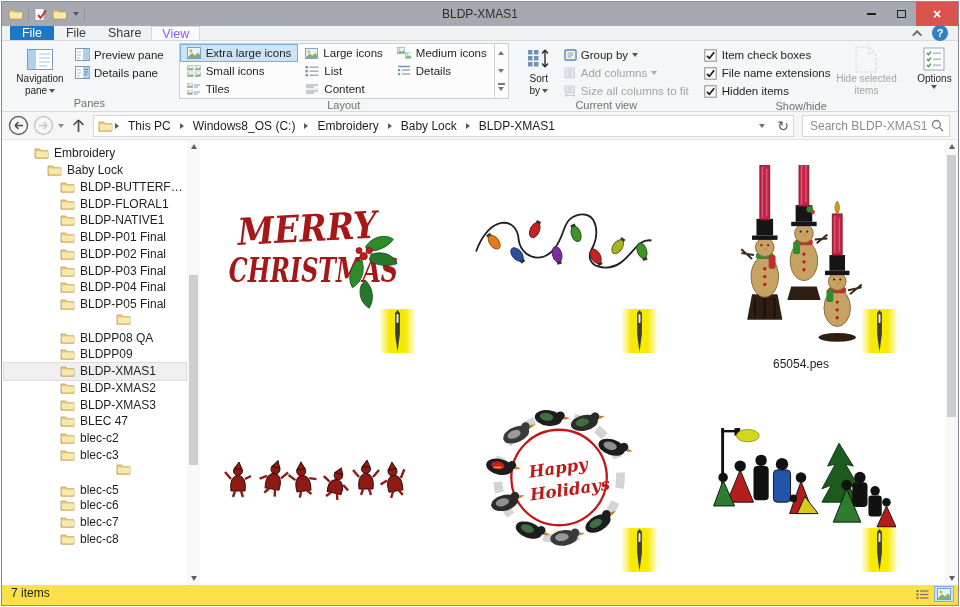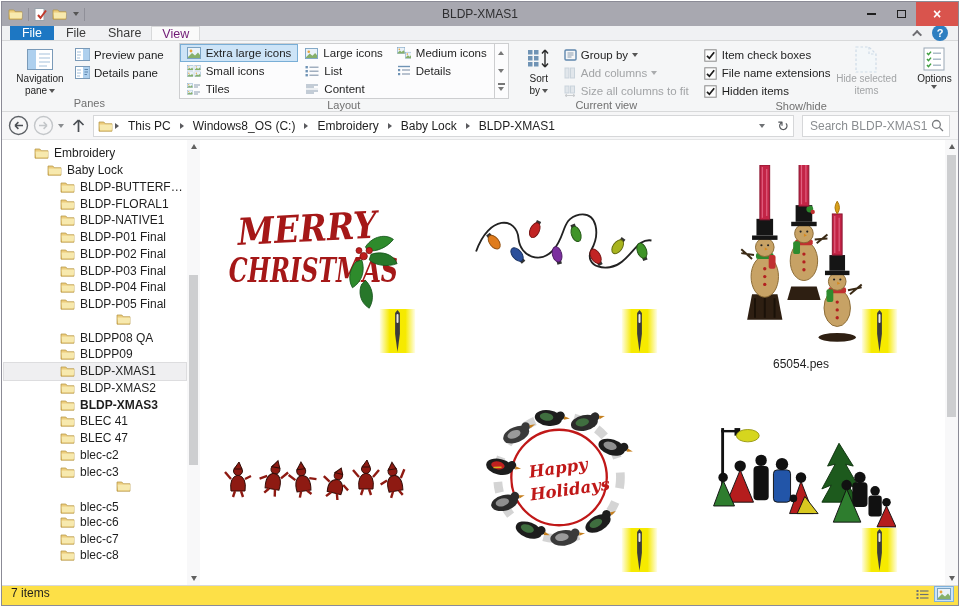--- a/index.html
+++ b/index.html
@@ -15,21 +15,21 @@
   .win-controls { margin-left:auto; display:flex; align-items:stretch; height:100%; z-index:2; }
   .win-btn { width:30px; display:flex; align-items:center; justify-content:center; color:#1e1e1e; font-size:13px; }
   .win-btn.close { width:42px; background:#d9544d; color:#fff; font-size:14px; font-weight:bold; }
   .max-box { width:9px; height:8px; border:1.5px solid #1e1e1e; }
   .min-bar { width:9px; height:2px; background:#1e1e1e; }
 
   
   .tabrow { height:15px; background:#f0f1f3; display:flex; align-items:stretch; border-bottom:1px solid #d8d9da; flex:0 0 auto; }
   .tab { min-width:44px; padding:0 10px; display:flex; align-items:center; justify-content:center; font-size:12.5px; color:#3b3b3b; }
   .tab.file { background:#1d77c3; color:#fff; margin-left:8px; }
-  .tab.active { background:#fafafa; border:1px solid #d8d9da; border-bottom:none; color:#701a75; }
+  .tab.active { background:#fafafa; border:1px solid #d8d9da; border-bottom:none; color:#8b5cf6; }
   .tab-extras { margin-left:auto; display:flex; align-items:center; gap:10px; padding-right:10px; }
   .chev-up { width:7px; height:7px; border-left:2px solid #6e6e72; border-top:2px solid #6e6e72; transform:rotate(45deg) translateY(2px); }
   .help-circle { width:16px; height:16px; border-radius:50%; background:#2f7fc1; color:#fff; font-size:11px; font-weight:bold; display:flex; align-items:center; justify-content:center; }
 
   
   .ribbon { height:71px; background:#f5f6f7; border-bottom:1px solid #d8d9da; display:flex; padding:1px 4px 0 4px; flex:0 0 auto; }
   .rgroup { display:flex; flex-direction:column; }
   .rgroup-body { flex:1; display:flex; align-items:flex-start; padding:2px 6px 0 6px; gap:4px; }
   .rgroup-label { height:14px; text-align:center; color:#707070; font-size:11px; }
   .vsep { width:1px; background:#dcdddf; margin:2px 0; }
@@ -585,31 +585,25 @@
               <use href="#sym-folder"></use>
             </svg>
     <span class="tree-label">BLDP-XMAS1</span>
   </div>
           <div class="tree-row" style="padding-left: 56px;">
     <svg width="15" height="12" viewBox="0 0 16 13" style="flex:0 0 auto;">
               <use href="#sym-folder"></use>
             </svg>
     <span class="tree-label">BLDP-XMAS2</span>
   </div>
-          <div class="tree-row" style="padding-left: 56px; font-weight: bold;">
+          <div class="tree-row" style="padding-left: 56px;">
     <svg width="15" height="12" viewBox="0 0 16 13" style="flex:0 0 auto;">
               <use href="#sym-folder"></use>
             </svg>
     <span class="tree-label">BLDP-XMAS3</span>
-  </div>
-          <div class="tree-row" style="padding-left: 56px;">
-    <svg width="15" height="12" viewBox="0 0 16 13" style="flex:0 0 auto;">
-              <use href="#sym-folder"></use>
-            </svg>
-    <span class="tree-label">BLEC 41</span>
   </div>
           <div class="tree-row" style="padding-left: 56px;">
     <svg width="15" height="12" viewBox="0 0 16 13" style="flex:0 0 auto;">
               <use href="#sym-folder"></use>
             </svg>
     <span class="tree-label">BLEC 47</span>
   </div>
           <div class="tree-row" style="padding-left: 56px;">
     <svg width="15" height="12" viewBox="0 0 16 13" style="flex:0 0 auto;">
               <use href="#sym-folder"></use>

